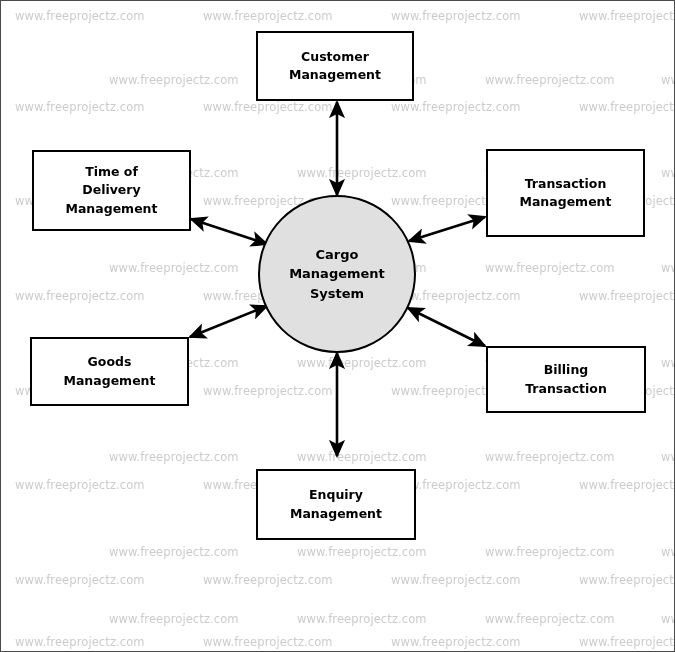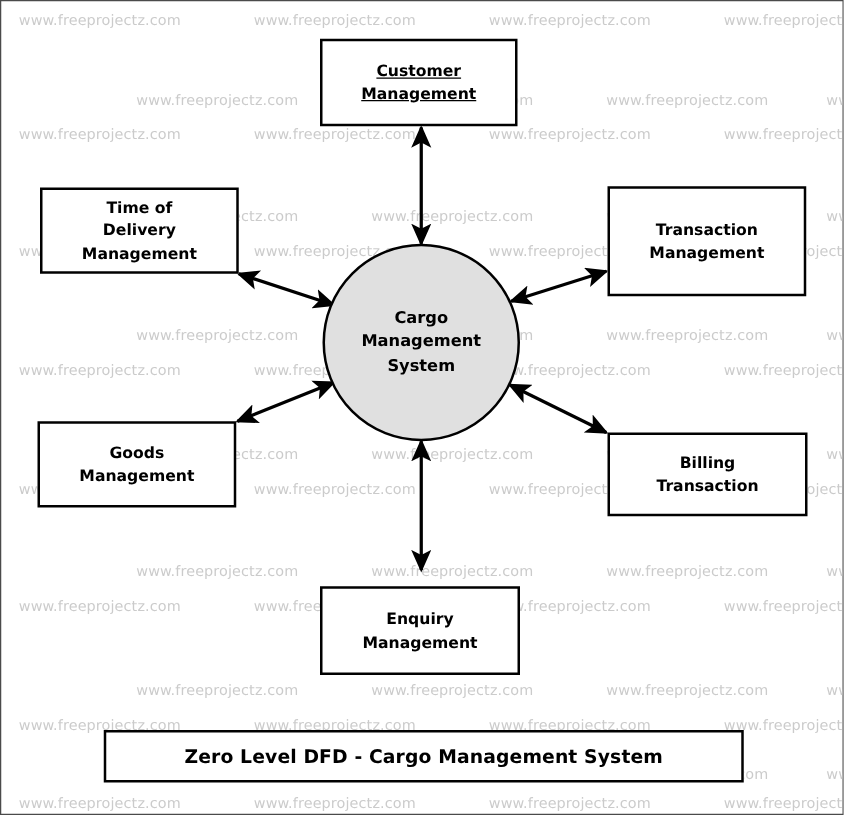--- a/index.html
+++ b/index.html
@@ -202,26 +202,26 @@
         <line x1="266" y1="243" x2="190" y2="218" stroke="#000000" stroke-width="2.6" marker-end="url(#arrowhead)" marker-start="url(#arrowtail)"></line>
         <line x1="408" y1="240" x2="484" y2="216" stroke="#000000" stroke-width="2.6" marker-end="url(#arrowhead)" marker-start="url(#arrowtail)"></line>
         <line x1="266" y1="305" x2="189" y2="336" stroke="#000000" stroke-width="2.6" marker-end="url(#arrowhead)" marker-start="url(#arrowtail)"></line>
         <line x1="407" y1="307" x2="484" y2="345" stroke="#000000" stroke-width="2.6" marker-end="url(#arrowhead)" marker-start="url(#arrowtail)"></line>
         <line x1="336" y1="352" x2="336" y2="455" stroke="#000000" stroke-width="2.6" marker-end="url(#arrowhead)" marker-start="url(#arrowtail)"></line>
       </g>
   </svg>
 
   <div id="diagram-layer">
 
-    <div class="node-box" style="left:255px; top:30px; width:158px; height:70px;text-decoration:underline;">
+    <div class="node-box" style="left:255px; top:30px; width:158px; height:70px;">
       <span class="node-label">Customer
 Management</span>
     </div>
 
-    <div class="node-box" style="left:31px; top:149px; width:159px; height:69px;">
+    <div class="node-box" style="left:31px; top:149px; width:159px; height:81px;">
       <span class="node-label">Time of
 Delivery
 Management</span>
     </div>
 
     <div class="node-box" style="left:485px; top:148px; width:159px; height:88px;">
       <span class="node-label">Transaction
 Management</span>
     </div>
 
@@ -239,18 +239,15 @@
       <span class="node-label">Enquiry
 Management</span>
     </div>
 
     <div id="process-circle">
       <span class="node-label">Cargo
 Management
 System</span>
     </div>
 
-    <div id="title-box">
-      <span class="title-label">Zero Level DFD - Cargo Management System</span>
-    </div>
 
   </div>
 </div>
 
 </body></html>

